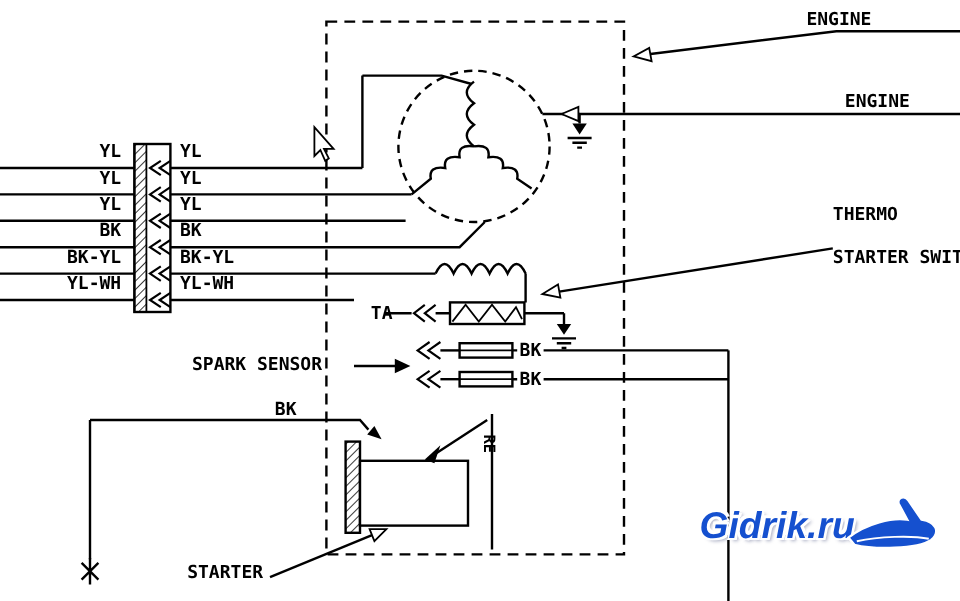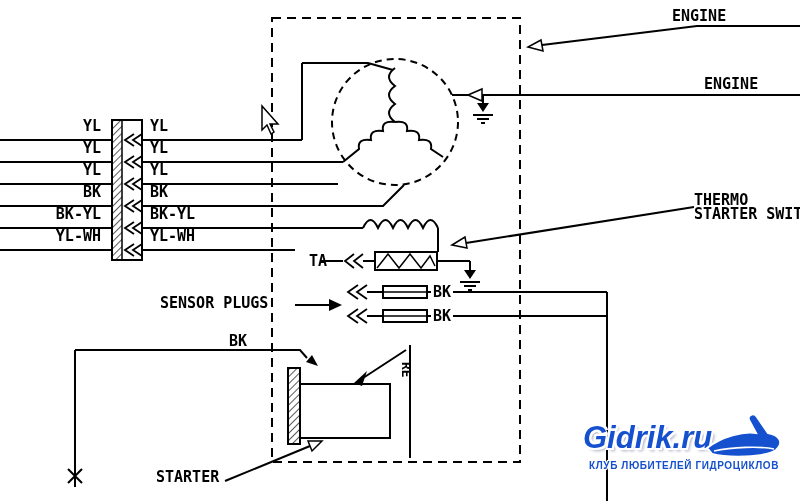--- a/index.html
+++ b/index.html
@@ -152,33 +152,32 @@
 
   <div class="lbl" style="left:150px;top:118px">YL</div>
   <div class="lbl" style="left:150px;top:140px">YL</div>
   <div class="lbl" style="left:150px;top:162px">YL</div>
   <div class="lbl" style="left:150px;top:184px">BK</div>
   <div class="lbl" style="left:150px;top:206px">BK-YL</div>
   <div class="lbl" style="left:150px;top:228px">YL-WH</div>
 
   <div class="lbl" style="left:672px;top:8px">ENGINE</div>
   <div class="lbl" style="left:704px;top:76px">ENGINE</div>
-  <div class="lbl" style="left:694px;top:192px">THERMO</div>
+  <div class="lbl" style="left:694px;top:170px">THERMO</div>
   <div class="lbl" style="left:694px;top:206px">STARTER SWIT</div>
-  <div class="lbl" style="left:160px;top:295px">SENSOR PLUGS</div>
+  <div class="lbl" style="left:160px;top:295px">SPARK SENSOR</div>
   <div class="lbl" style="left:156px;top:469px">STARTER</div>
 
   <div class="lbl" style="left:309px;top:253px">TA</div>
   <div class="lbl rot" style="left:414px;top:362px">RE</div>
   <div class="lbl" style="left:229px;top:333px">BK</div>
   <div class="lbl bg" style="left:431px;top:284px">BK</div>
   <div class="lbl bg" style="left:431px;top:308px">BK</div>
 
   <div class="watermark">
     <div class="wm-title">Gidrik.ru</div>
     <svg class="wm-icon" width="88" height="52" viewBox="0 0 88 52">
       <path d="M5,38 C20,26 42,21 54,23 L47,10 C45,5 52,2 55,7 L66,23 C78,25 82,33 74,40 C62,48 26,48 10,44 Z" style="fill:var(--wm-blue,#1550cf)" stroke="#fff" stroke-width="2"></path>
       <path d="M12,41 C30,37 58,36 72,39" fill="none" stroke="#fff" stroke-width="1.6"></path>
     </svg>
-    <div class="wm-sub">КЛУБ ЛЮБИТЕЛЕЙ ГИДРОЦИКЛОВ</div>
   </div>
 
 </div>
 
 </body></html>

